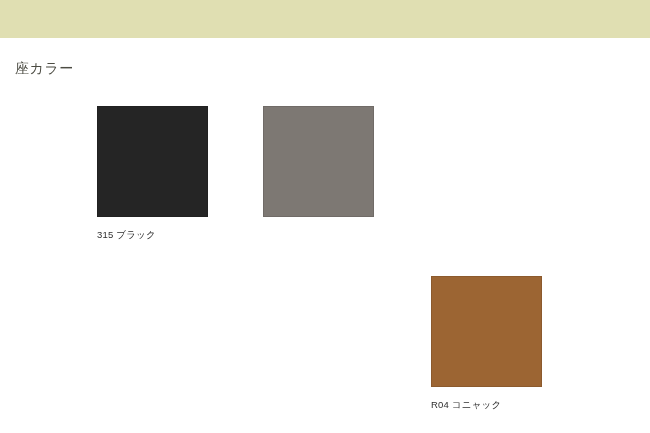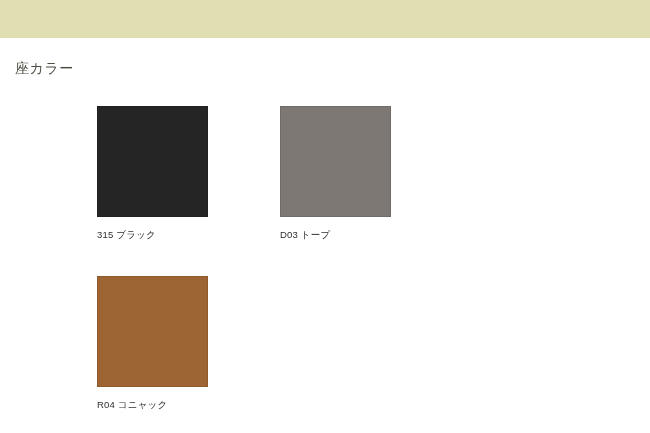--- a/index.html
+++ b/index.html
@@ -43,23 +43,24 @@
     left: 97px;
     top: 106px;
     width: 500px;
   }
   .swatch-row {
     display: flex;
     flex-direction: row;
   }
   .swatch-row + .swatch-row {
     margin-top: 35px;
+    justify-content: flex-end;
   }
   .swatch-cell {
-    width: 183px;
+    width: 166px;
     display: block;
   }
   .swatch-chip {
     width: 111px;
     height: 111px;
     box-sizing: border-box;
     border: 1px solid rgba(0, 0, 0, 0.10);
     display: block;
   }
   .swatch-label {
@@ -80,21 +81,20 @@
 
 <div class="swatch-grid">
 
   <div class="swatch-row">
     <div class="swatch-cell">
       <span class="swatch-chip" style="background: rgb(37, 37, 37);"></span>
       <div class="swatch-label">315 ブラック</div>
     </div>
     <div class="swatch-cell">
       <span class="swatch-chip" style="background: rgb(125, 120, 115);"></span>
-      <div class="swatch-label">D03 トープ</div>
     </div>
   </div>
 
   <div class="swatch-row">
     <div class="swatch-cell">
       <span class="swatch-chip" style="background: rgb(156, 101, 51);"></span>
       <div class="swatch-label">R04 コニャック</div>
     </div>
   </div>
 

